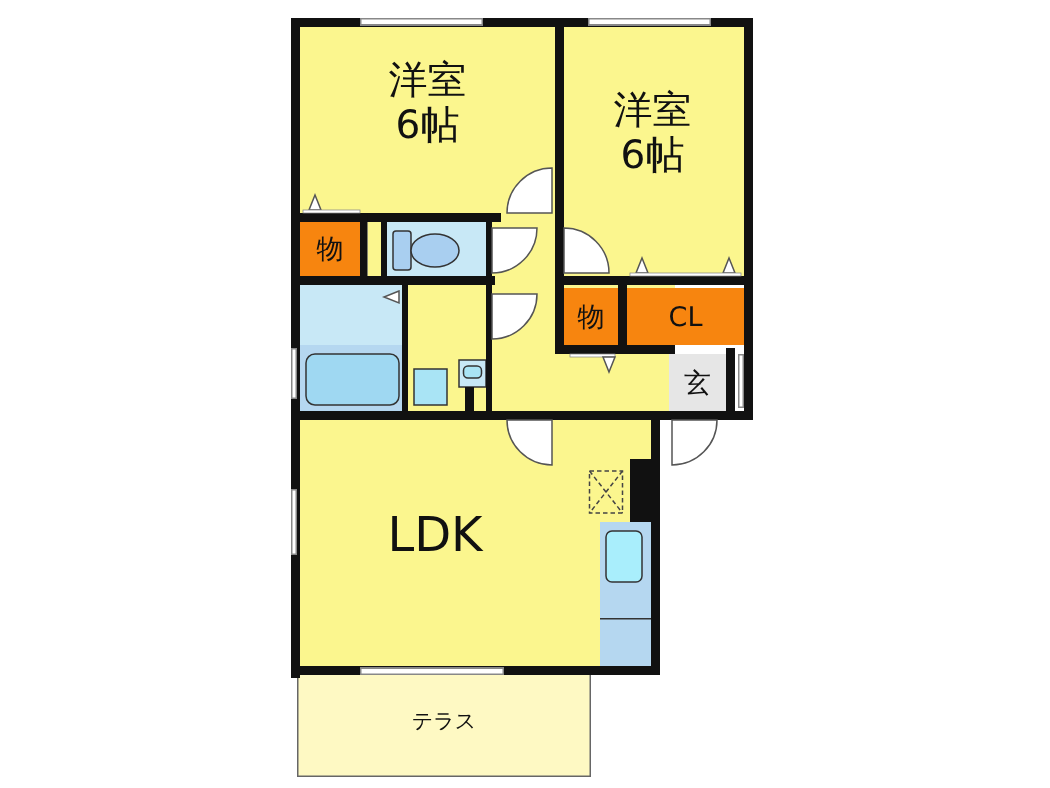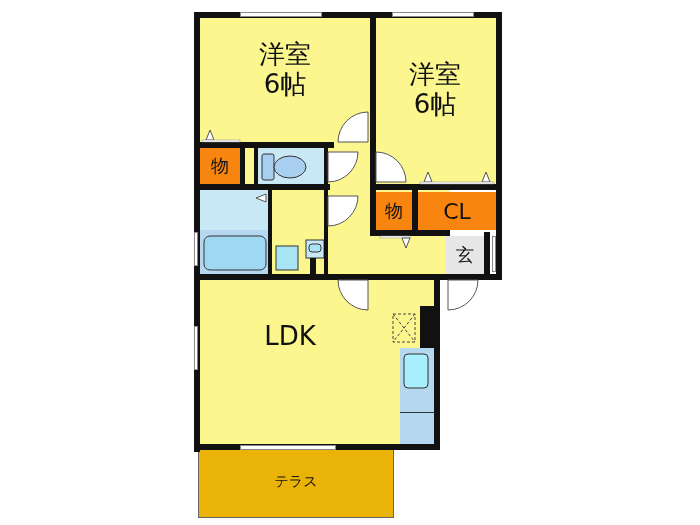--- a/index.html
+++ b/index.html
@@ -6,21 +6,21 @@
   body{width:700px;height:525px;position:relative;overflow:hidden;font-family:"DejaVu Sans",sans-serif;}
   .abs{position:absolute;}
   .wall{position:absolute;background:#111;}
   .room{position:absolute;background:#fbf68e;}
   .blue{position:absolute;background:#c8e8f6;}
   .blue2{position:absolute;background:#b5d7f0;}
   .orange{position:absolute;background:#f7850f;display:flex;align-items:center;justify-content:center;color:#111;}
   .gray{position:absolute;background:#e6e6e6;display:flex;align-items:center;justify-content:center;color:#111;}
   .label{position:absolute;color:#111;text-align:center;line-height:1.15;}
   .win{position:absolute;background:#fff;border:1px solid #888;box-sizing:border-box;}
-  .terrace{position:absolute;background:#eab308;border:1.5px solid #666;box-sizing:border-box;}
+  .terrace{position:absolute;background:#fef9c3;border:1.5px solid #666;box-sizing:border-box;}
   svg{position:absolute;overflow:visible;}
 </style>
 </head>
 <body>
 
 <div class="terrace" style="left:198px;top:448px;width:196px;height:70px;">
   <div class="label" style="left:0;right:0;top:24px;font-size:14px;">テラス</div>
 </div>
 
 <div class="room" style="left:198px;top:16px;width:172px;height:130px;"></div>
@@ -62,21 +62,21 @@
   <line x1="1" y1="1" x2="23" y2="29" stroke="#444" stroke-width="1" stroke-dasharray="3,2"></line>
   <line x1="23" y1="1" x2="1" y2="29" stroke="#444" stroke-width="1" stroke-dasharray="3,2"></line>
 </svg>
 
 <div class="orange" style="left:200px;top:148px;width:40px;height:36px;font-size:18px;">
   <span>物</span>
 </div>
 <div class="orange" style="left:376px;top:192px;width:36px;height:38px;font-size:18px;">
   <span>物</span>
 </div>
-<div class="orange" style="left:418px;top:192px;width:78px;height:38px;font-size:22px;">
+<div class="orange" style="left:418px;top:192px;width:78px;height:38px;font-size:18px;">
   <span>CL</span>
 </div>
 <div class="gray" style="left:446px;top:236px;width:38px;height:38px;font-size:18px;">
   <span>玄</span>
 </div>
 
 <div class="wall" style="left:194px;top:12px;width:180px;height:6px;"></div>
 <div class="wall" style="left:370px;top:12px;width:132px;height:6px;"></div>
 <div class="wall" style="left:194px;top:12px;width:6px;height:440px;"></div>
 <div class="wall" style="left:496px;top:12px;width:6px;height:268px;"></div>
@@ -143,15 +143,15 @@
 </svg>
 
 <div class="label" style="left:230px;top:40px;width:110px;font-size:26px;">
   <div>洋室</div>
   <div>6帖</div>
 </div>
 <div class="label" style="left:380px;top:60px;width:110px;font-size:26px;">
   <div>洋室</div>
   <div>6帖</div>
 </div>
-<div class="label" style="left:230px;top:322px;width:120px;font-size:26px;">
+<div class="label" style="left:230px;top:338px;width:120px;font-size:32px;">
   <div>LDK</div>
 </div>
 
 </body></html>

